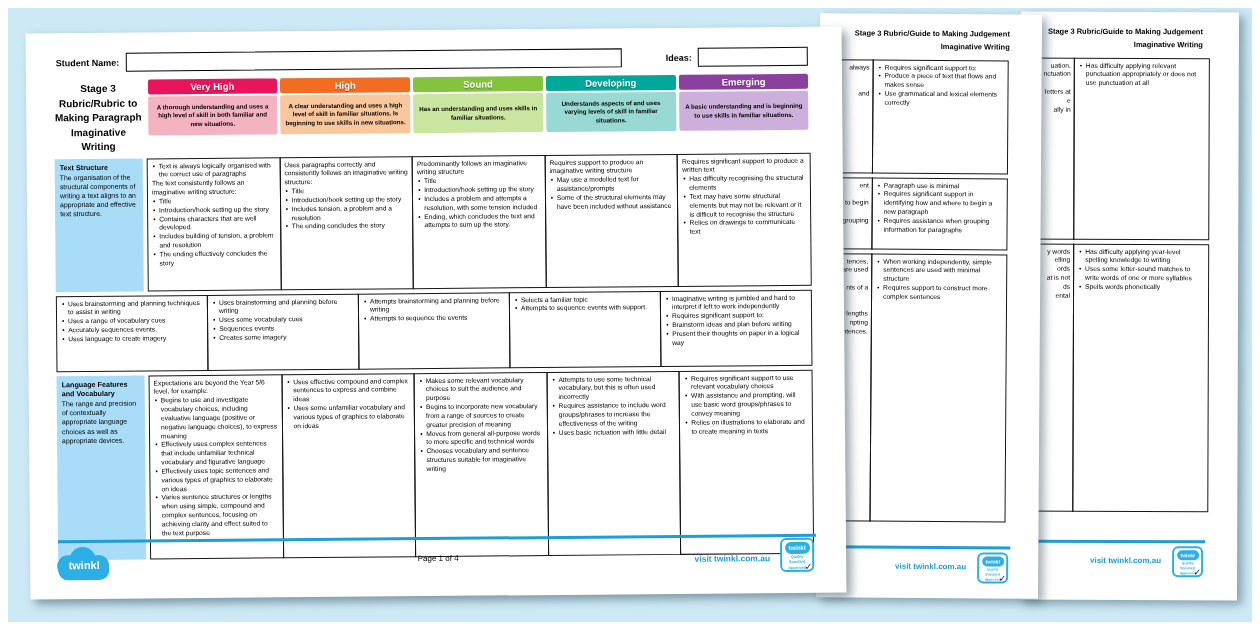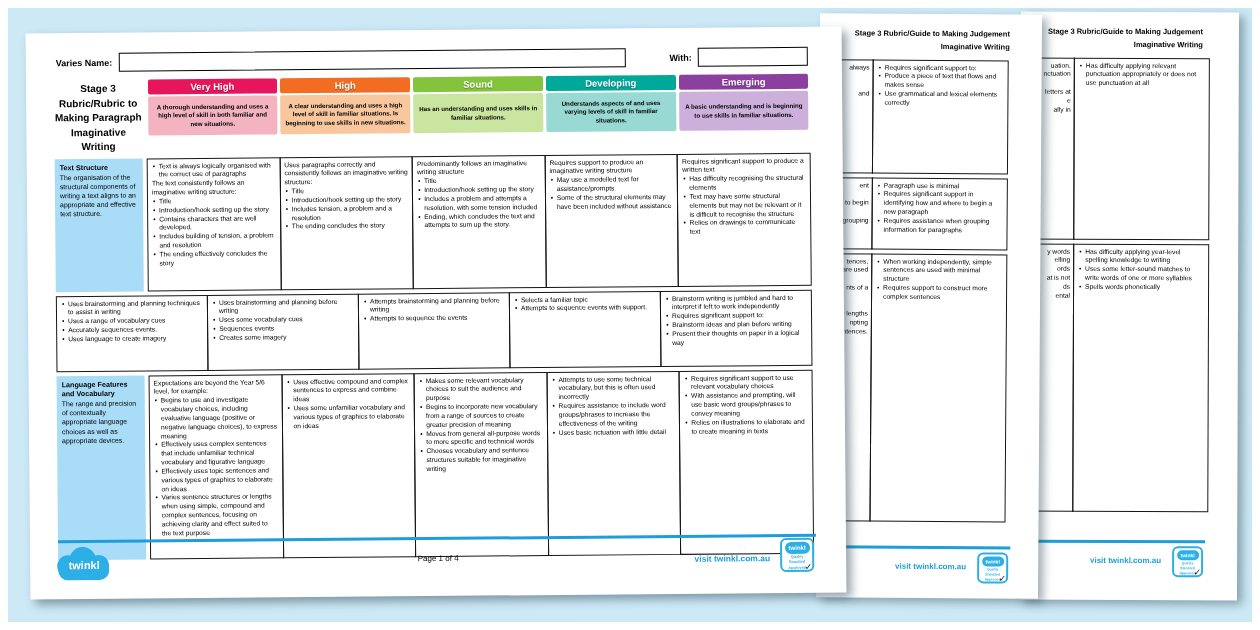--- a/index.html
+++ b/index.html
@@ -198,24 +198,24 @@
     <div class="badgecloud">twinkl</div>
     <div class="badgeline">Quality Standard</div>
     <div class="badgeline">Approved</div>
     <div class="badgecheck">✓</div>
   </div>
 </div>
 
 <div class="page page1">
 
   <div class="studentrow">
-    <span class="slabel">Varies Name:</span>
+    <span class="slabel">Student Name:</span>
     <div class="inputbox namebox"></div>
     <div class="spacer"></div>
-    <span class="slabel">With:</span>
+    <span class="slabel">Ideas:</span>
     <div class="inputbox datebox"></div>
   </div>
 
   <div class="hband">
     <div class="hlabel">
         <div class="fl">Stage 3</div>
         <div class="fl">Rubric/Rubric to</div>
         <div class="fl">Making Paragraph</div>
         <div class="fl">Imaginative Writing</div>
       </div>
@@ -297,21 +297,21 @@
       </div>
     <div class="cell">
         <div class="ln b">Attempts brainstorming and planning before writing</div>
         <div class="ln b">Attempts to sequence the events</div>
       </div>
     <div class="cell">
         <div class="ln b">Selects a familiar topic</div>
         <div class="ln b">Attempts to sequence events with support.</div>
       </div>
     <div class="cell">
-        <div class="ln b">Brainstorm writing is jumbled and hard to interpret if left to work independently</div>
+        <div class="ln b">Imaginative writing is jumbled and hard to interpret if left to work independently</div>
         <div class="ln b">Requires significant support to:</div>
         <div class="ln b">Brainstorm ideas and plan before writing</div>
         <div class="ln b">Present their thoughts on paper in a logical way</div>
       </div>
   </div>
 
   <div class="trow" style="min-height:184px">
     <div class="lcell">
       <div class="lt">Language Features and Vocabulary</div>
       <div class="ld">The range and precision of contextually appropriate language choices as well as appropriate devices.</div>

